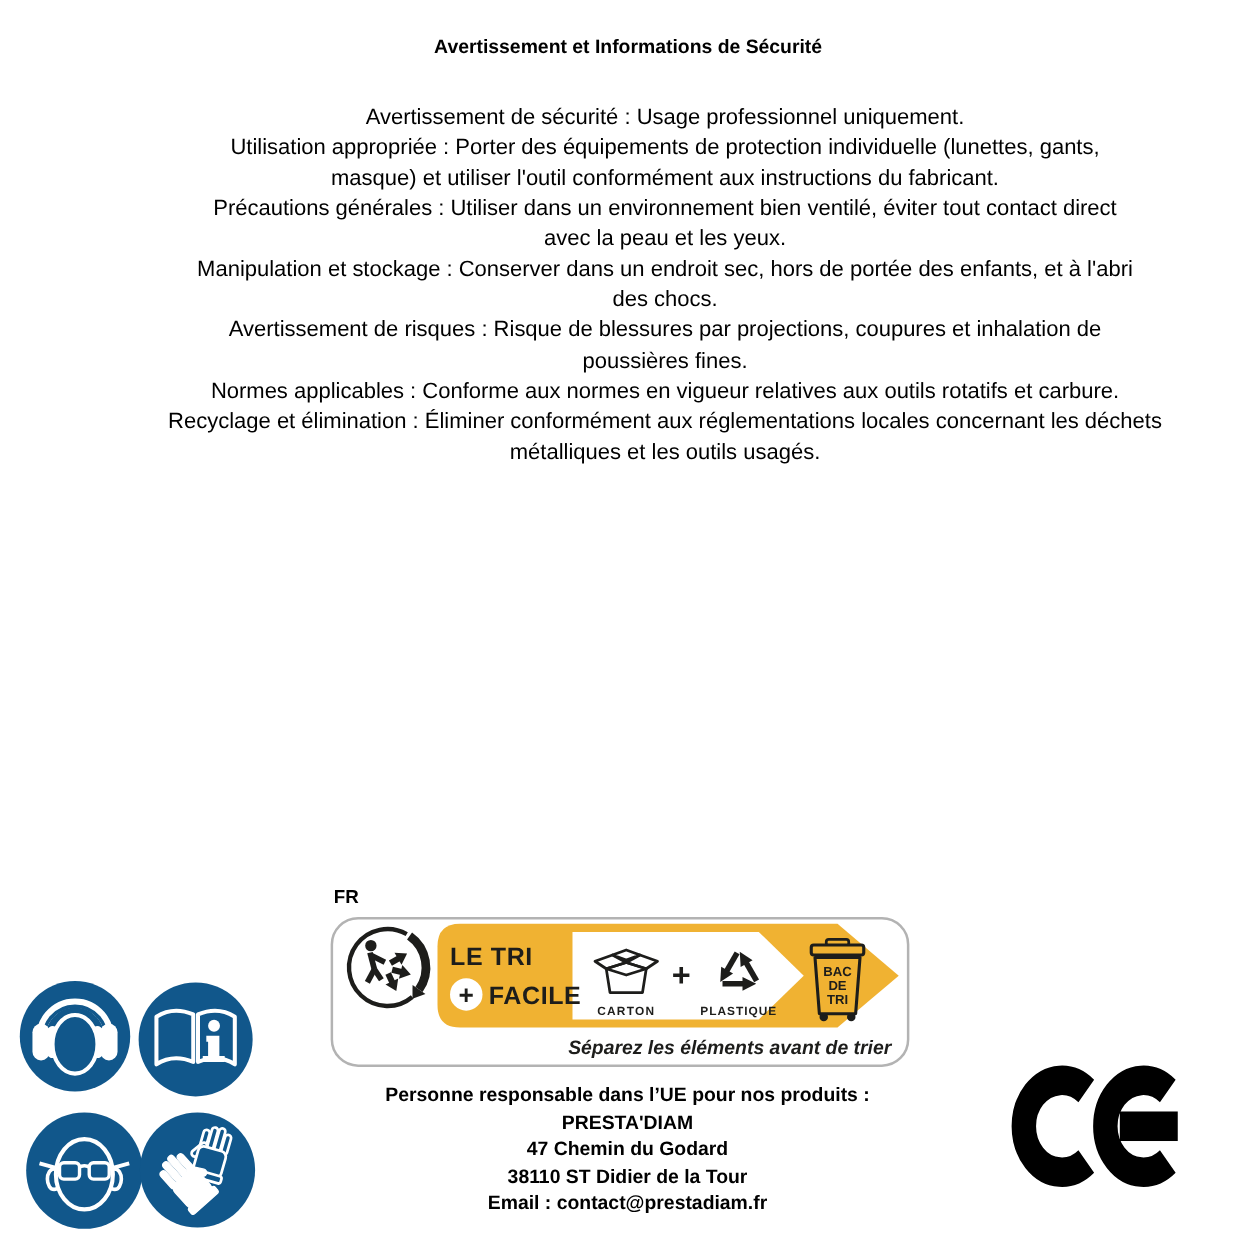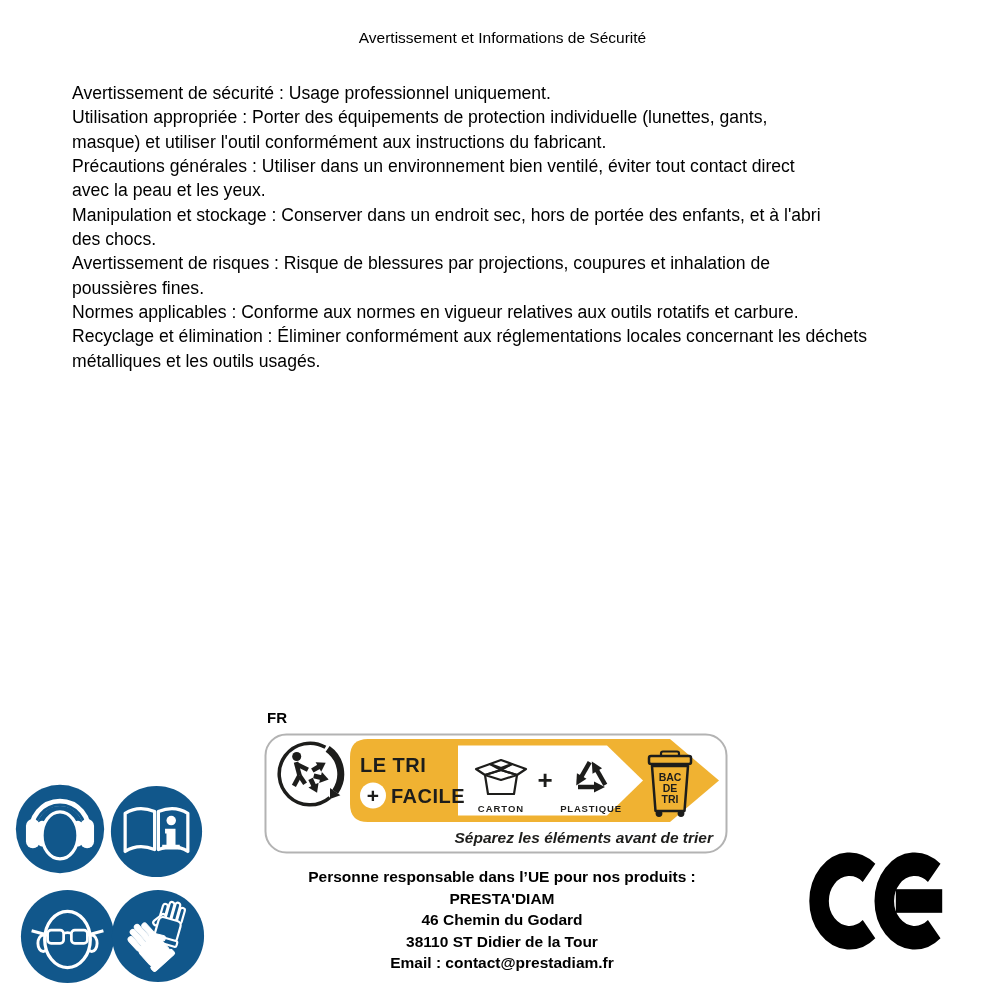--- a/index.html
+++ b/index.html
@@ -2,25 +2,25 @@
 <html><head>
 <meta charset="utf-8">
 <style>
   html,body { margin:0; padding:0; background:#fff; }
   .page {
     position:relative; width:1005px; height:1005px; background:#ffffff;
     font-family:"Liberation Sans","DejaVu Sans",sans-serif; color:#000; overflow:hidden;
   }
   .title {
     position:absolute; top:29px; left:0; width:100%; text-align:center;
-    font-size:15.5px; font-weight:normal;
+    font-size:15.5px; font-weight:bold;
   }
   .body-text {
     position:absolute; top:81px; left:72px; width:920px;
-    font-size:17.6px; line-height:24.35px; white-space:pre-line;
+    font-size:17.6px; line-height:24.35px; white-space:pre-line;text-align:center;
   }
   .fr-label {
     position:absolute; left:267px; top:709px; font-size:15px; font-weight:bold;
   }
   .banner { position:absolute; left:264px; top:733px; width:464px; height:121px; }
   .banner text { font-family:"Liberation Sans","DejaVu Sans",sans-serif; }
   .company {
     position:absolute; left:252px; top:866px; width:500px; text-align:center;
     font-weight:bold; font-size:15.5px; line-height:21.6px; white-space:pre-line;
   }
@@ -184,21 +184,21 @@
       <text x="0" y="-4" font-size="10.5" font-weight="bold" fill="#1D1D1B" text-anchor="middle">BAC</text>
       <text x="0" y="7" font-size="10.5" font-weight="bold" fill="#1D1D1B" text-anchor="middle">DE</text>
       <text x="0" y="18" font-size="10.5" font-weight="bold" fill="#1D1D1B" text-anchor="middle">TRI</text>
     </g>
 
     <text x="449" y="110" font-size="15.5" font-weight="bold" font-style="italic" fill="#1D1D1B" text-anchor="end">Séparez les éléments avant de trier</text>
   </svg>
 
   <div class="company">Personne responsable dans l’UE pour nos produits :
 PRESTA'DIAM
-46 Chemin du Godard
+47 Chemin du Godard
 38110 ST Didier de la Tour
 Email : contact@prestadiam.fr</div>
 
   <svg class="ce" viewBox="0 0 196 128" preserveAspectRatio="none">
     <path d="M 87 96.2 A 42 42 0 1 1 87 31.8" stroke="#000" stroke-width="27" fill="none"></path>
     <path d="M 177 96.2 A 42 42 0 1 1 177 31.8" stroke="#000" stroke-width="27" fill="none"></path>
     <rect x="124" y="50.5" width="64" height="27" fill="#000"></rect>
   </svg>
 
 </div>

